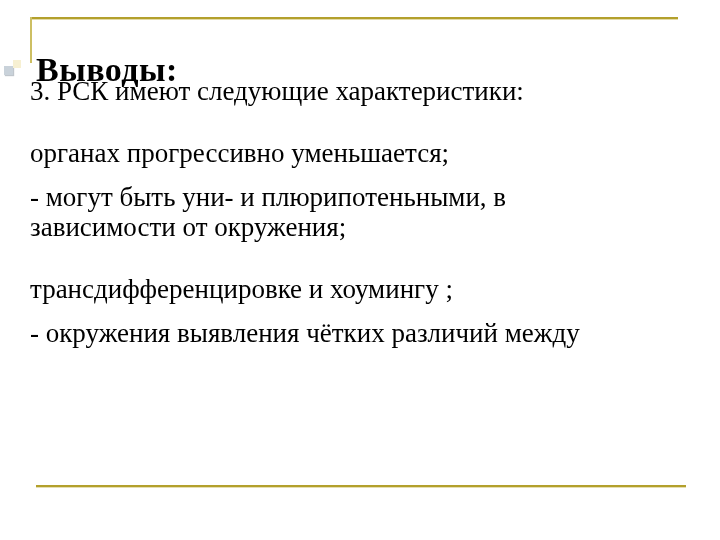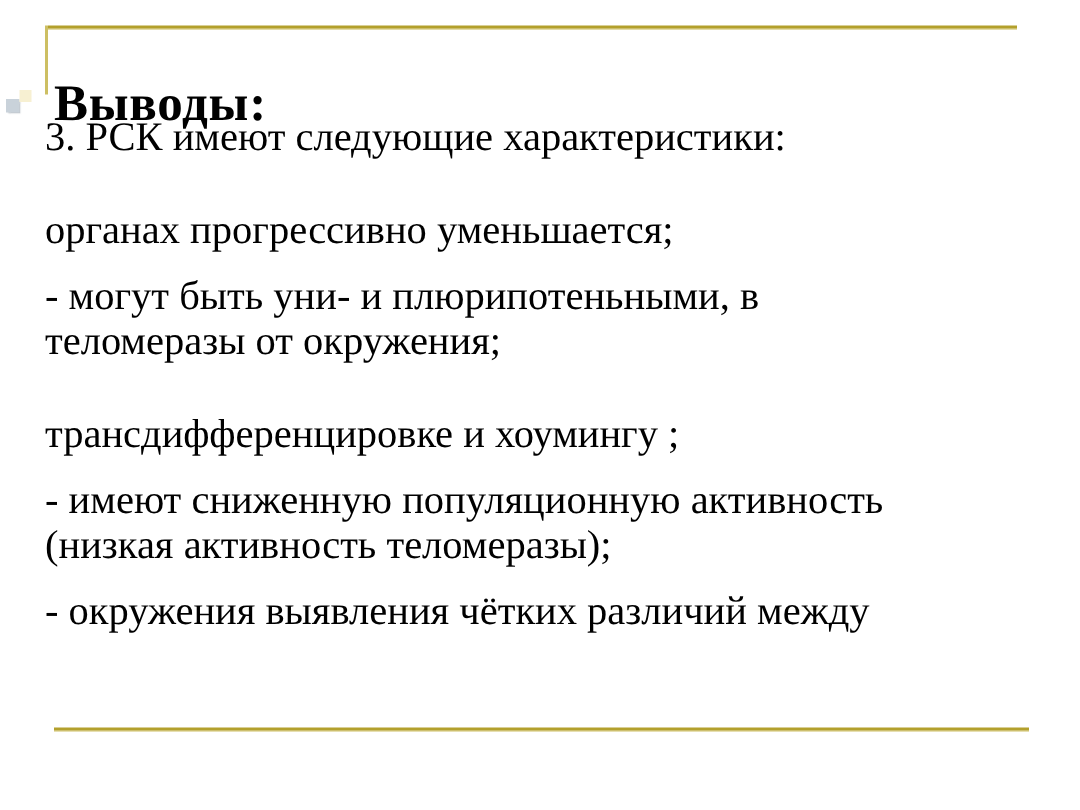--- a/index.html
+++ b/index.html
@@ -101,29 +101,25 @@
   <div class="body-text">
     <p class="paragraph">
       <span class="text-line">3. РСК имеют следующие характеристики:</span>
     </p>
     <p class="paragraph">
       <br>
       <span class="text-line">органах прогрессивно уменьшается;</span>
     </p>
     <p class="paragraph">
       <span class="text-line">- могут быть уни- и плюрипотеньными, в</span><br>
-      <span class="text-line">теломеразы от окружения;</span>
+      <span class="text-line">зависимости от окружения;</span>
     </p>
     <p class="paragraph">
       <br>
       <span class="text-line">трансдифференцировке и хоумингу ;</span>
-    </p>
-    <p class="paragraph">
-      <span class="text-line">- имеют сниженную популяционную активность</span><br>
-      <span class="text-line">(низкая активность теломеразы);</span>
     </p>
     <p class="paragraph">
       <span class="text-line">- окружения выявления чётких различий между</span><br>
     </p>
   </div>
 
   <div class="rule-bottom"></div>
 </div>
 
 </body></html>

